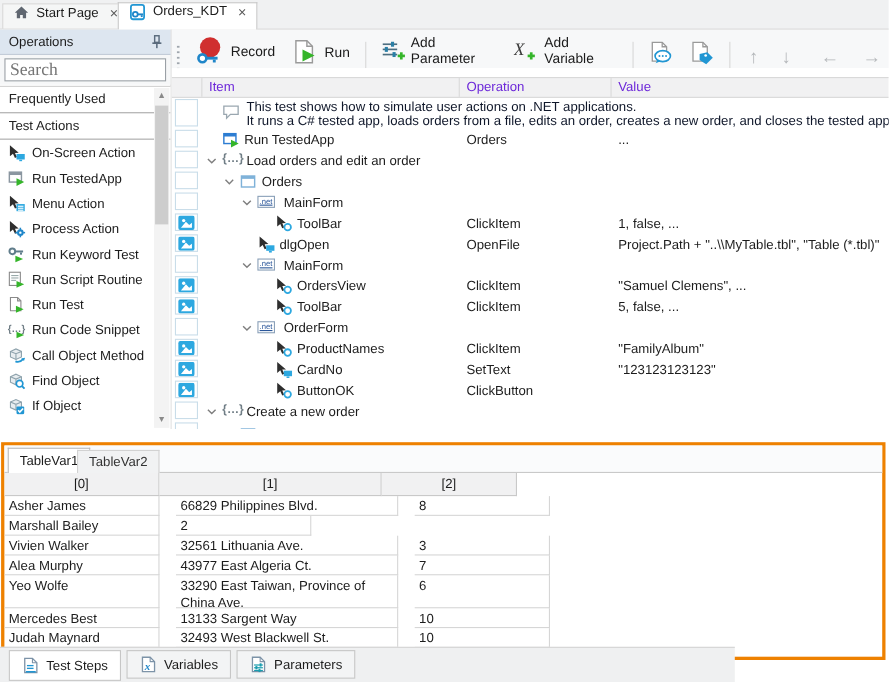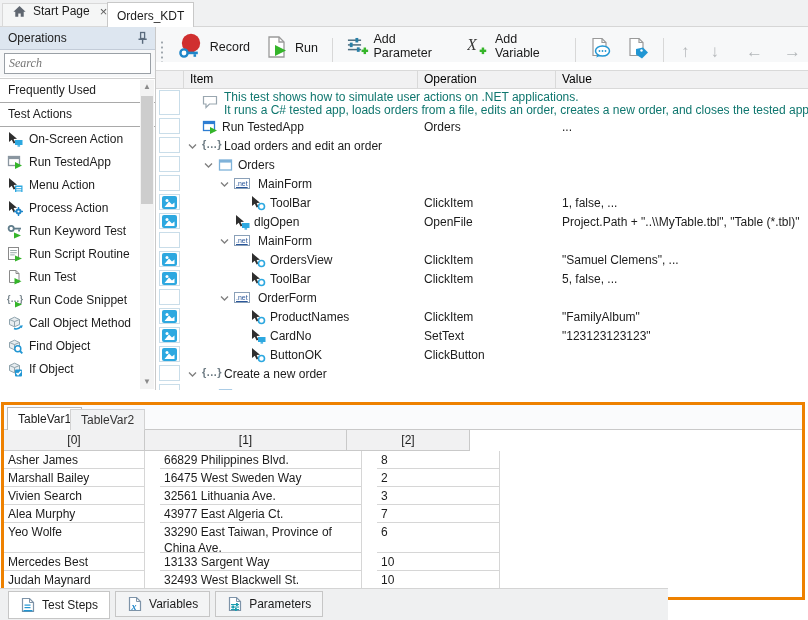--- a/index.html
+++ b/index.html
@@ -4,65 +4,65 @@
 <style>
   * { margin:0; padding:0; box-sizing:border-box; }
   html,body { width:808px; height:620px; overflow:hidden; }
   body { position:relative; font-family:"Liberation Sans",sans-serif; font-size:12px; color:#1c1c1c; background:#fff; }
   svg { display:block; }
 
   
   #tabstrip { position:absolute; left:0; top:0; width:808px; height:27px; background:#f0f1f2; border-bottom:1px solid #d6d6d6; }
   .wtab { position:absolute; display:flex; align-items:flex-start; gap:6px; padding:0 9px; font-size:12px; }
   .wtab.inactive { left:2px; top:3px; height:24px; background:#f5f6f6; border:1px solid #d9d9d9; }
-  .wtab.active { left:107px; top:2px; height:25px; background:#fff; border:1px solid #c8c8c8; border-bottom:none;flex-direction:column; }
+  .wtab.active { left:107px; top:2px; height:25px; background:#fff; border:1px solid #c8c8c8; border-bottom:none; }
   .tab-close { color:#5a5a5a; font-size:13px; margin-left:4px; cursor:default; }
 
   
   #sidebar { position:absolute; left:0; top:27px; width:156px; height:363px; background:#fff; border-right:1px solid #c9c9c9; }
   #ops-header { height:23px; background:#dde6f0; border-bottom:1px solid #c3ccd8; display:flex; align-items:center; padding:0 6px 0 8px; }
   #ops-header .t { flex:1; }
   #searchwrap { height:27px; padding:3px 4px; background:#f6f7f8; }
   #searchbox { width:100%; height:21px; border:1px solid #9aa0a6; background:#fff; display:flex; align-items:center; padding:0 4px; }
-  #searchbox input { flex:1; border:none; outline:none; font-family:"Liberation Serif",serif; font-style:italic; font-size:12px; color:#444; background:transparent; }
+  #searchbox input { flex:1; border:none; outline:none; font-family:"Liberation Serif",serif; font-size:16px; color:#444; background:transparent; }
   #oplist { position:absolute; left:0; top:51px; width:155px; bottom:0; background:#fff; border-top:1px solid #d0d0d0; overflow:hidden; }
   .opcat { height:24px; line-height:23px; padding-left:8px; border-bottom:1px solid #a9a9a9; color:#222; }
   .opitem { height:23px; display:flex; align-items:center; gap:6px; padding-left:7px; white-space:nowrap; }
   
   #sb { position:absolute; right:1px; top:1px; width:14px; bottom:1px; background:#f3f3f3; }
   #sb .arr { position:absolute; left:0; width:14px; height:14px; color:#8a8a8a; font-size:8px; text-align:center; line-height:14px; }
   #sb .thumb { position:absolute; left:1px; top:16px; width:12px; height:108px; background:#cdcdcd; }
 
   
   #toolbar { position:absolute; left:156px; top:27px; width:652px; height:35px; background:#f7f8f9; display:flex; align-items:flex-end; gap:7px; padding-left:4px; }
   .grip { width:4px; height:22px; background-image:radial-gradient(circle, #9fa6ad 1px, transparent 1.2px); background-size:4px 5px; margin-right:2px; }
   .tbtn { display:flex; align-items:center; gap:5px; padding:2px 4px; font-size:12.5px; color:#1a1a1a; }
   .tsep { width:1px; height:24px; background:#d8d8d8; margin:0 3px; }
   .nav-arrow { font-size:17px; color:#b4b7ba; padding:0 7px; }
 
   
   #treewrap { position:absolute; left:156px; top:62px; width:652px; height:328px; background:#fff; overflow:hidden; }
   #treehdr { position:absolute; left:0; top:8px; width:100%; height:19px; display:flex; background:#f1f1f2; border-top:1px solid #d9d9d9; border-bottom:1px solid #d9d9d9; }
-  #treehdr div { border-right:1px solid #d9d9d9; line-height:17px; padding-left:6px; color:#000000; }
+  #treehdr div { border-right:1px solid #d9d9d9; line-height:17px; padding-left:6px; color:#6d28d9; }
   .hg { width:28px; } .hi { width:234px; } .ho { width:138px; } .hv { flex:1; border-right:none!important; }
   #treebody { position:absolute; left:0; top:27px; width:100%; bottom:0; }
   .trow { position:absolute; left:0; width:100%; height:19px; }
   .gut { position:absolute; left:3px; top:1px; width:21px; height:16px; border:1px solid #c9dde9; display:flex; align-items:center; justify-content:center; }
   .ci { position:absolute; left:28px; width:234px; height:100%; }
   .co { position:absolute; left:262px; width:138px; height:100%; }
   .cv { position:absolute; left:400px; right:0; height:100%; }
   .co span, .cv span { position:absolute; left:6px; top:3px; white-space:nowrap; }
   .exp { position:absolute; top:7px; }
   .icn { position:absolute; top:2px; }
   .txt { position:absolute; top:3px; white-space:nowrap; }
   .netbox { position:absolute; top:4px; font-size:7px; line-height:9px; border:1px solid #8aa0b8; color:#2b579a; background:#fff; padding:0 1px; text-decoration:underline; }
   .braces { position:absolute; top:2px; font-size:11px; color:#6f7d85; font-weight:bold; }
   #commentrow { position:absolute; left:0; top:0; width:100%; height:28px; }
   #commentrow .gut { height:25px; }
-  .cmt { position:absolute; left:68px; color:#0f766e; white-space:nowrap; }
+  .cmt { position:absolute; left:68px; color:#0f172a; white-space:nowrap; }
 
   
   #tablepanel { position:absolute; left:1px; top:402px; width:804px; height:198px; border:3px solid #ee8100; background:#fff; }
   #tptabs { position:relative; height:25px; background:#fafbfc; border-bottom:1px solid #c9c9c9; }
   .tptab { position:absolute; padding:0 10px; font-size:12px; }
   .tptab.active { left:3px; top:2px; height:24px; line-height:22px; background:#fff; border:1px solid #b9b9b9; border-bottom:1px solid #fff; }
   .tptab.inactive { left:66px; top:4px; height:21px; line-height:20px; background:#f1f2f3; border:1px solid #d2d2d2; border-bottom:none; color:#333; }
   #vartable { position:absolute; left:0; top:25px; right:0; bottom:0; overflow:hidden; }
   .vhdr { display:flex; }
   .vhdr div { background:#f1f1f2; border-right:1px solid #c9c9c9; border-bottom:1px solid #c9c9c9; height:21px; line-height:20px; text-align:center; }
@@ -634,25 +634,24 @@
       <div class="c1">[1]</div>
       <div class="c2">[2]</div>
     </div>
     <div class="vrow">
       <div class="c0">Asher James</div>
       <div class="c1">66829 Philippines Blvd.</div>
       <div class="c2">8</div>
     </div>
     <div class="vrow">
       <div class="c0">Marshall Bailey</div>
-      <div class="c1">16475 West Sweden Way</div>
       <div class="c2">2</div>
     </div>
     <div class="vrow">
-      <div class="c0">Vivien Search</div>
+      <div class="c0">Vivien Walker</div>
       <div class="c1">32561 Lithuania Ave.</div>
       <div class="c2">3</div>
     </div>
     <div class="vrow">
       <div class="c0">Alea Murphy</div>
       <div class="c1">43977 East Algeria Ct.</div>
       <div class="c2">7</div>
     </div>
     <div class="vrow" style="height:30px">
       <div class="c0">Yeo Wolfe</div>

